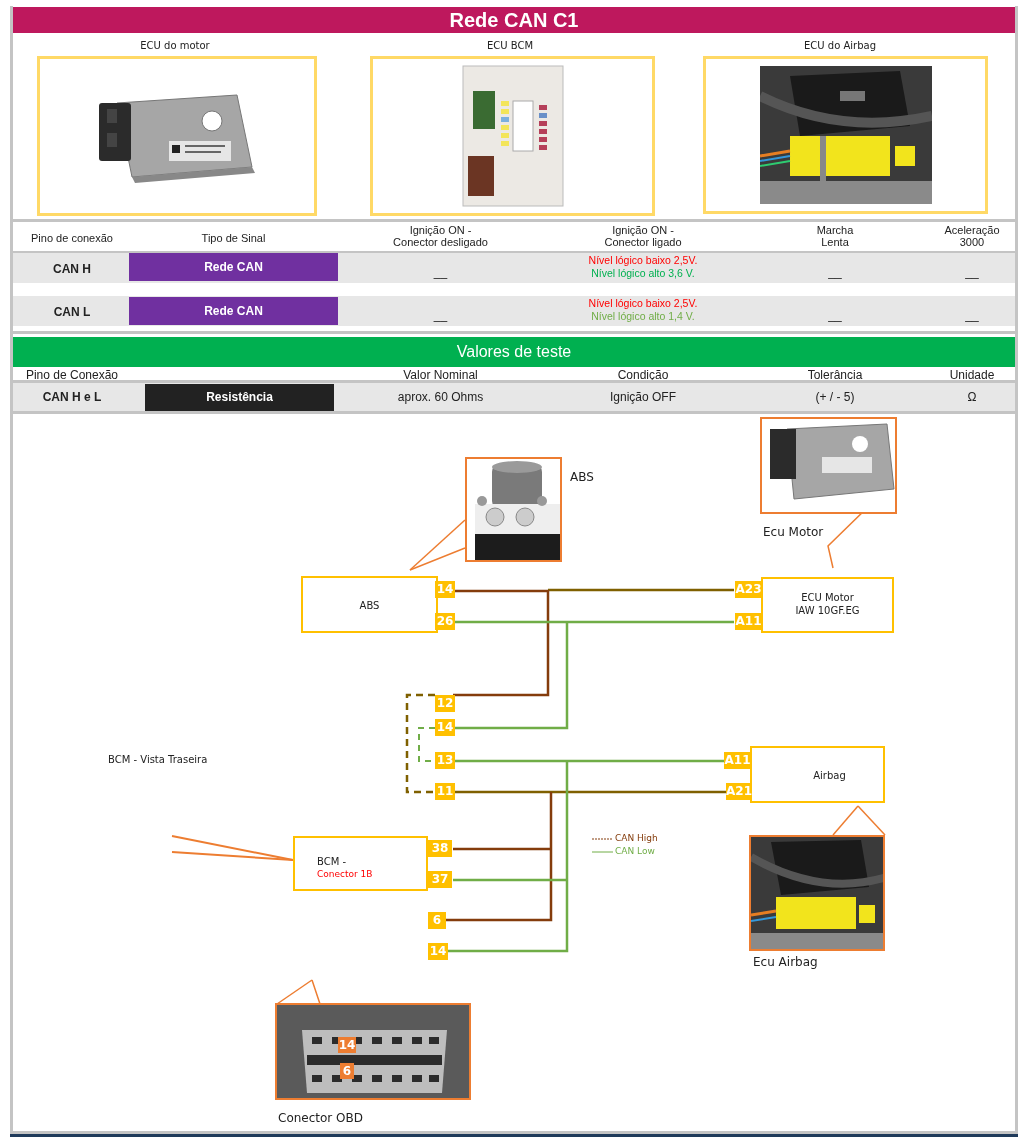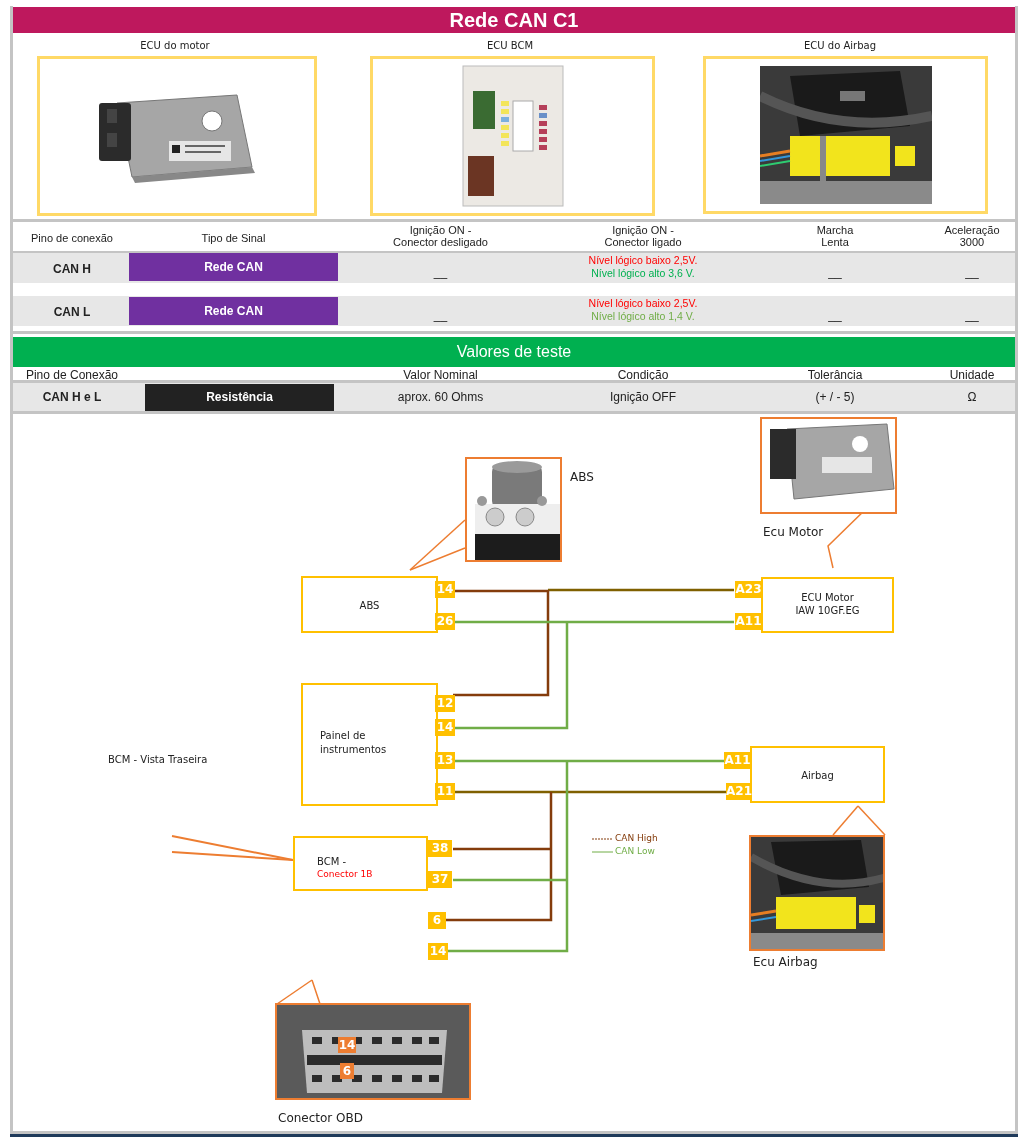--- a/index.html
+++ b/index.html
@@ -236,33 +236,27 @@
 
   <div class="box" style="left:748px;top:162px;width:133px;height:56px;">
     <div class="dlabel" style="left:0;top:12px;width:129px;text-align:center;line-height:13px;">
       <div>ECU Motor</div>
       <div>IAW 10GF.EG</div>
     </div>
   </div>
   <div class="pin" style="left:722px;top:166px;width:27px;">A23</div>
   <div class="pin" style="left:722px;top:198px;width:27px;">A11</div>
 
-  <div class="box" style="left:288px;top:268px;width:137px;height:123px;">
-    <div class="dlabel" style="left:17px;top:44px;line-height:14px;">
-      <div>Painel de</div>
-      <div>instrumentos</div>
-    </div>
-  </div>
   <div class="pin" style="left:422px;top:280px;width:20px;">12</div>
   <div class="pin" style="left:422px;top:304px;width:20px;">14</div>
   <div class="pin" style="left:422px;top:337px;width:20px;">13</div>
   <div class="pin" style="left:422px;top:368px;width:20px;">11</div>
 
   <div class="box" style="left:737px;top:331px;width:135px;height:57px;">
-    <div class="dlabel" style="left:0;top:22px;width:131px;text-align:center;">Airbag</div>
+    <div class="dlabel" style="left:12px;top:22px;width:131px;text-align:center;">Airbag</div>
   </div>
   <div class="pin" style="left:711px;top:337px;width:27px;">A11</div>
   <div class="pin" style="left:713px;top:368px;width:25px;">A21</div>
 
   <div style="position:absolute;left:602px;top:417px;font-family:'DejaVu Sans',sans-serif;font-size:9px;line-height:13px;">
     <div style="color:#843c0c;">CAN High</div>
     <div style="color:#70ad47;">CAN Low</div>
   </div>
 
   <div class="orange-photo" style="left:736px;top:420px;width:136px;height:116px;">

